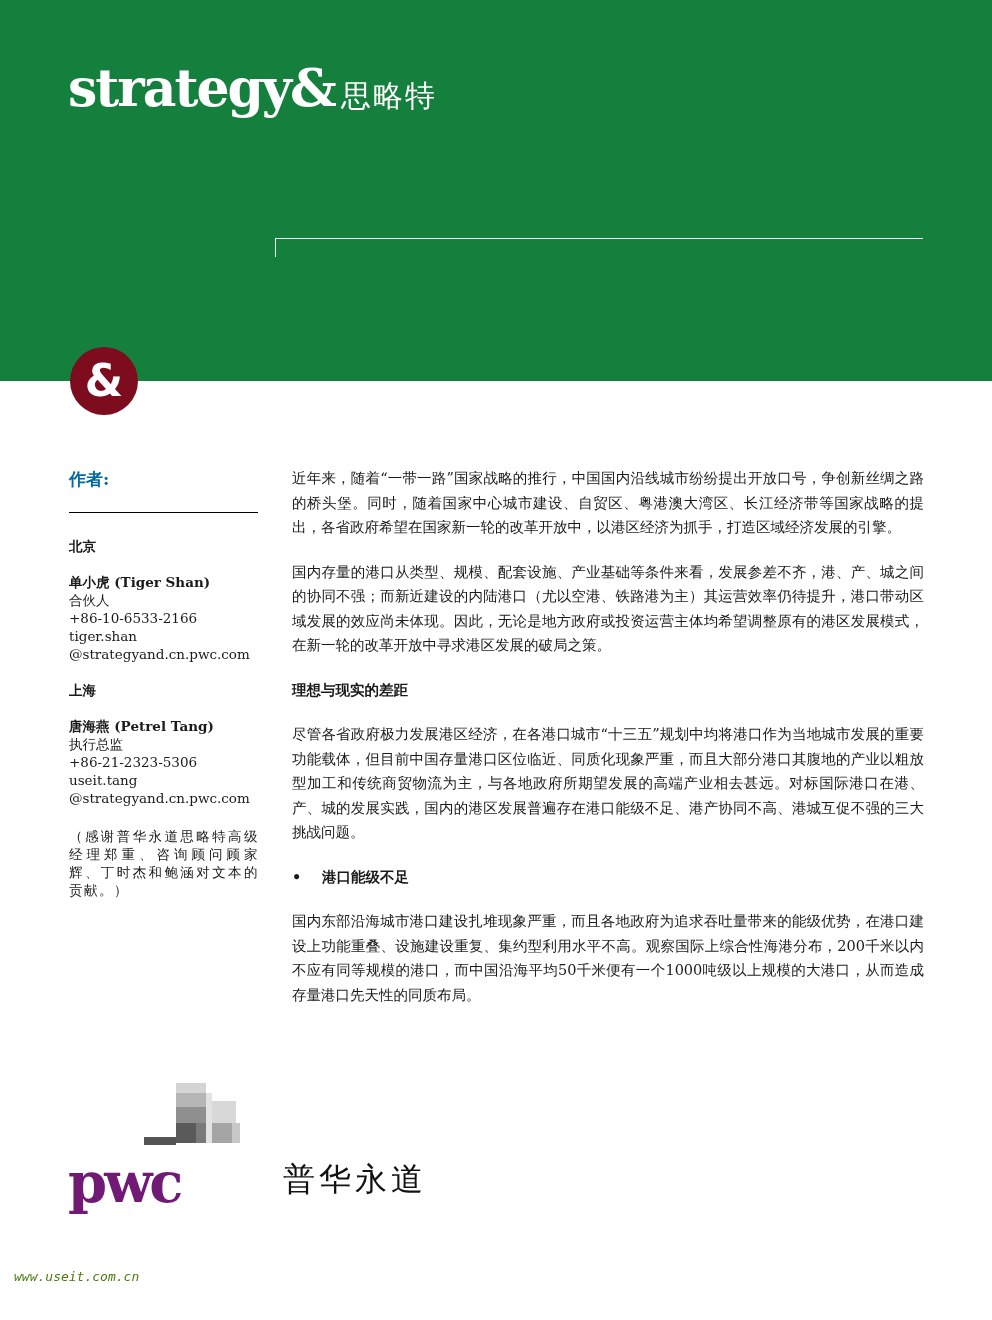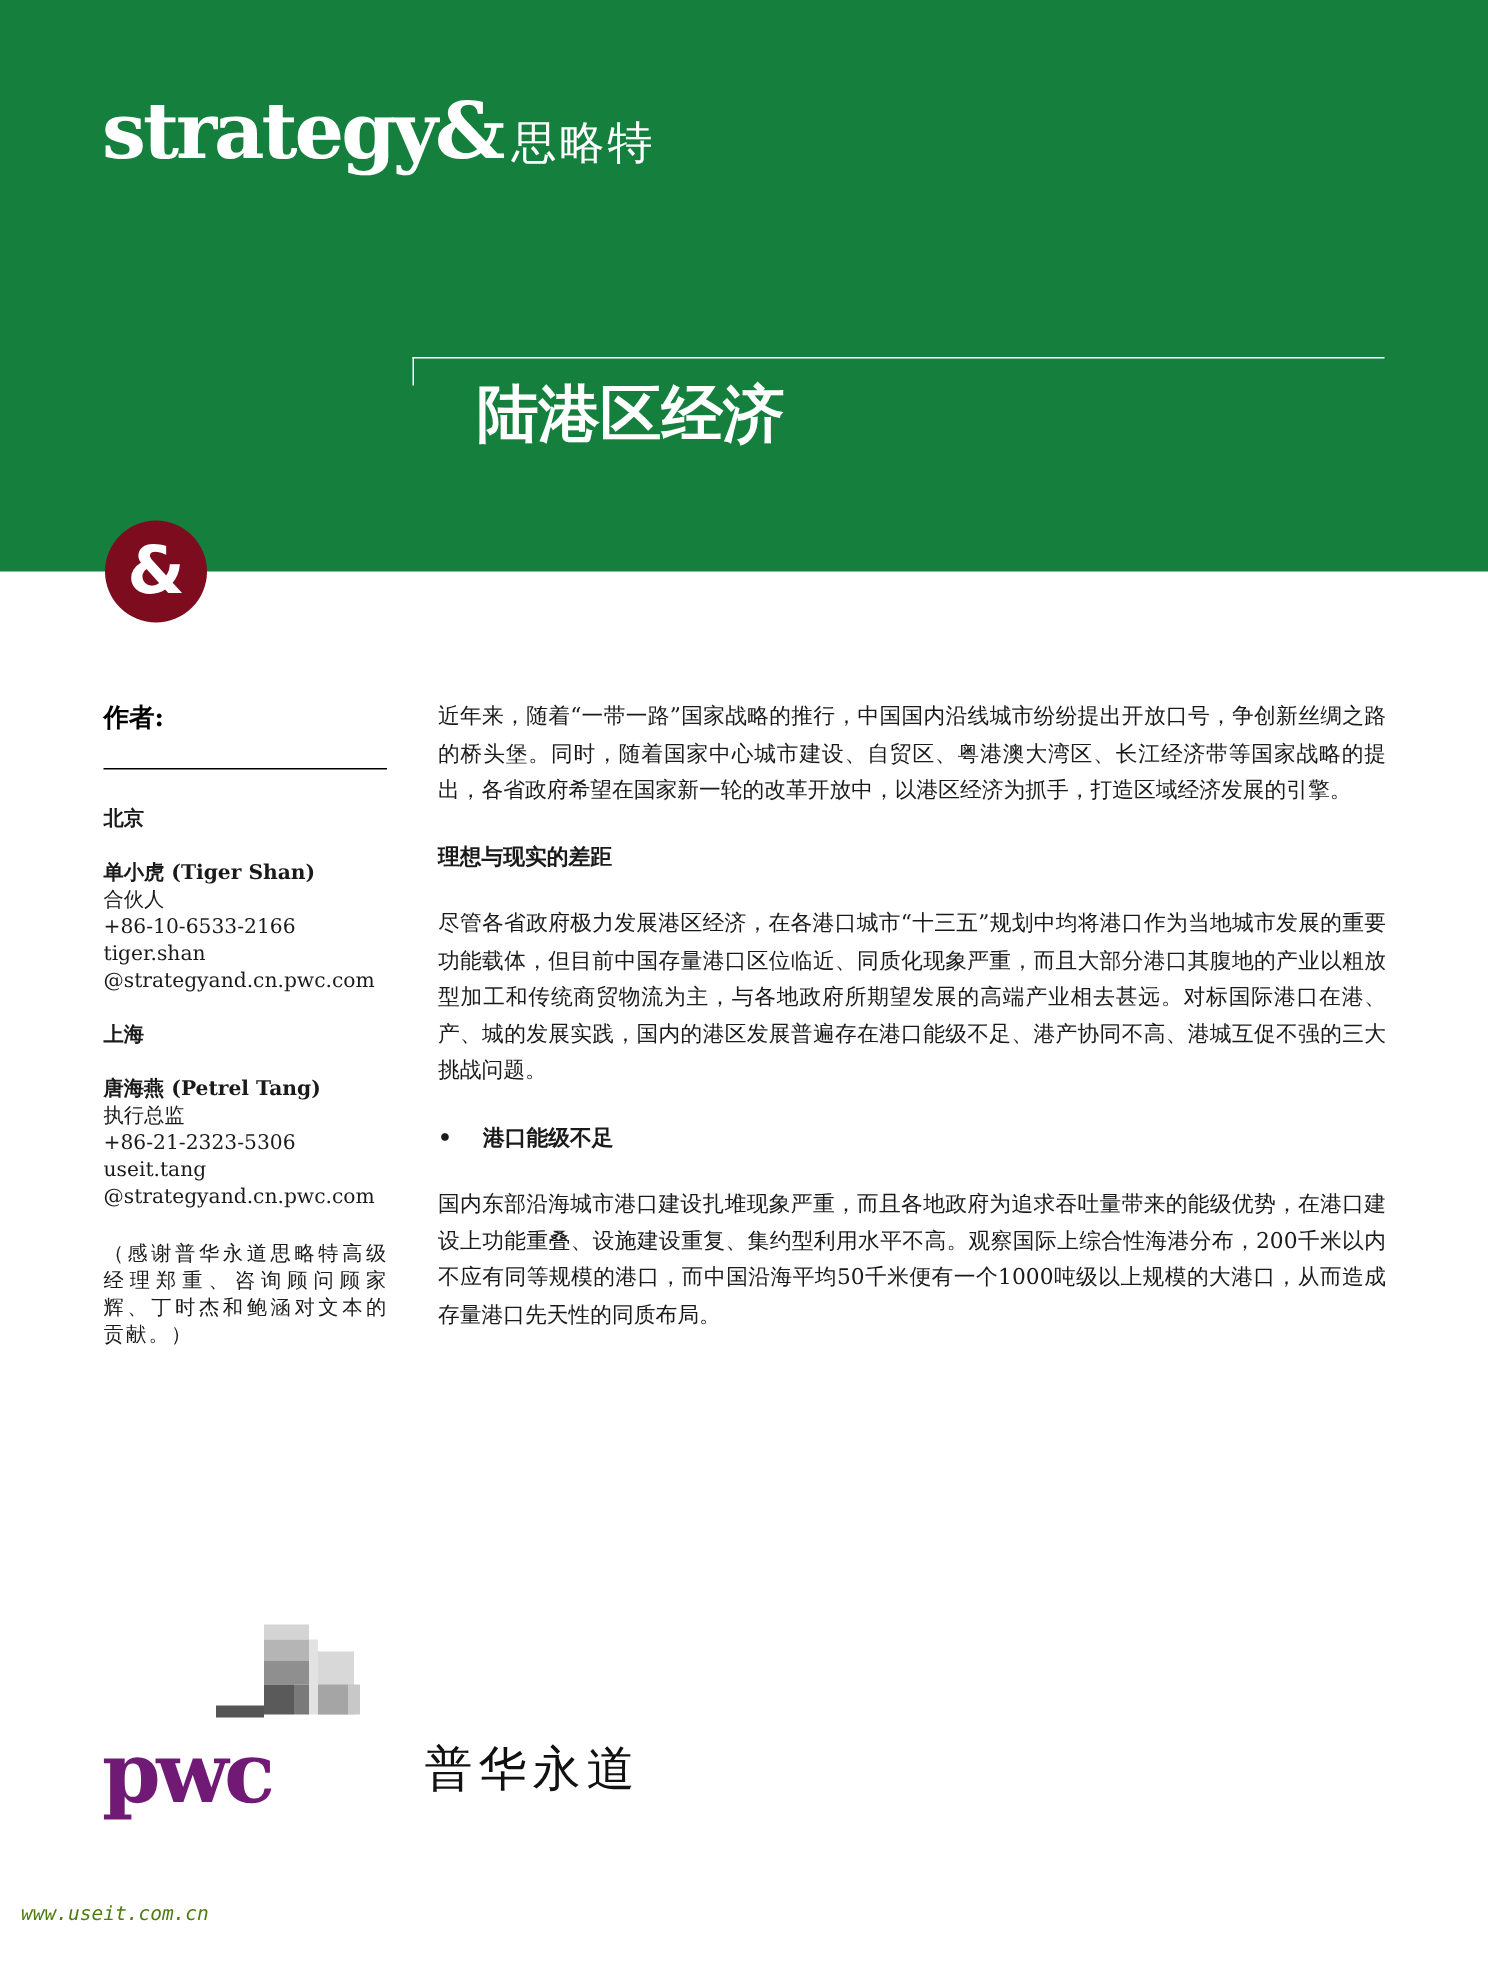--- a/index.html
+++ b/index.html
@@ -40,21 +40,21 @@
     border-radius: 50%; background: #7d0c1e; color: #ffffff;
     display: flex; align-items: center; justify-content: center;
     font-family: "DejaVu Sans", sans-serif; font-weight: bold; font-size: 44px;
     line-height: 1;
   }
   .sidebar {
     position: absolute; left: 69px; top: 466px; width: 190px;
     font-size: 13.5px; line-height: 18px; color: #1a1a1a;
   }
   .authors-label {
-    font-weight: bold; color: #000000; font-size: 17px; line-height: 26px;
+    font-weight: bold; color: #0369a1; font-size: 17px; line-height: 26px;
   }
   .sidebar-rule {
     height: 0; border-top: 1.5px solid #000; margin: 20px 0 24px 0; width: 189px;
   }
   .city { font-weight: bold; margin-bottom: 18px; }
   .person-name { font-weight: bold; }
   .person-block { margin-bottom: 18px; }
   .ack { text-align: justify; letter-spacing: 1.5px; margin-top: 20px; }
   .main {
     position: absolute; left: 292px; top: 466px; width: 632px;
@@ -85,21 +85,20 @@
 </head>
 <body>
 
 <div class="header">
   <div class="brand">
     <span class="brand-en">strategy&amp;</span>
     <span class="brand-cn">思略特</span>
   </div>
   <div class="title-frame"></div>
   <h1 class="title" style="margin:0;">
-    <span class="line2">陆港区经济</span>
   </h1>
 </div>
 
 <div class="amp-badge">&amp;</div>
 
 <aside class="sidebar">
   <div class="authors-label">作者:</div>
   <div class="sidebar-rule"></div>
 
   <div class="city">北京</div>
@@ -118,20 +117,21 @@
     <div>+86-21-2323-5306</div>
     <div>useit.tang</div>
     <div>@strategyand.cn.pwc.com</div>
   </div>
 
   <div class="ack">（感谢普华永道思略特高级经理郑重、咨询顾问顾家辉、丁时杰和鲍涵对文本的贡献。）</div>
 </aside>
 
 <main class="main">
   <p>近年来，随着“一带一路”国家战略的推行，中国国内沿线城市纷纷提出开放口号，争创新丝绸之路的桥头堡。同时，随着国家中心城市建设、自贸区、粤港澳大湾区、长江经济带等国家战略的提出，各省政府希望在国家新一轮的改革开放中，以港区经济为抓手，打造区域经济发展的引擎。</p>
+  <p>国内存量的港口从类型、规模、配套设施、产业基础等条件来看，发展参差不齐，港、产、城之间的协同不强；而新近建设的内陆港口（尤以空港、铁路港为主）其运营效率仍待提升，港口带动区域发展的效应尚未体现。因此，无论是地方政府或投资运营主体均希望调整原有的港区发展模式，在新一轮的改革开放中寻求港区发展的破局之策。</p>
   <div class="section-heading">理想与现实的差距</div>
   <p>尽管各省政府极力发展港区经济，在各港口城市“十三五”规划中均将港口作为当地城市发展的重要功能载体，但目前中国存量港口区位临近、同质化现象严重，而且大部分港口其腹地的产业以粗放型加工和传统商贸物流为主，与各地政府所期望发展的高端产业相去甚远。对标国际港口在港、产、城的发展实践，国内的港区发展普遍存在港口能级不足、港产协同不高、港城互促不强的三大挑战问题。</p>
   <div class="bullet-heading">
     <span class="bullet-dot">•</span>
     <span>港口能级不足</span>
   </div>
   <p>国内东部沿海城市港口建设扎堆现象严重，而且各地政府为追求吞吐量带来的能级优势，在港口建设上功能重叠、设施建设重复、集约型利用水平不高。观察国际上综合性海港分布，200千米以内不应有同等规模的港口，而中国沿海平均50千米便有一个1000吨级以上规模的大港口，从而造成存量港口先天性的同质布局。</p>
 </main>
 
 <div class="pwc-mark">

